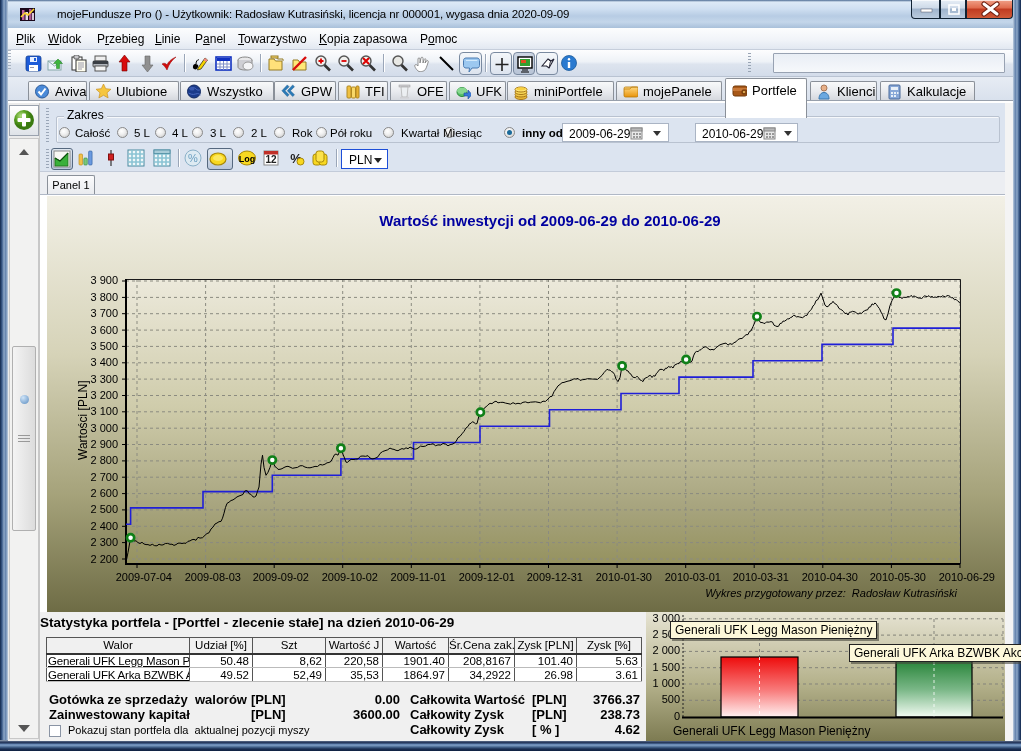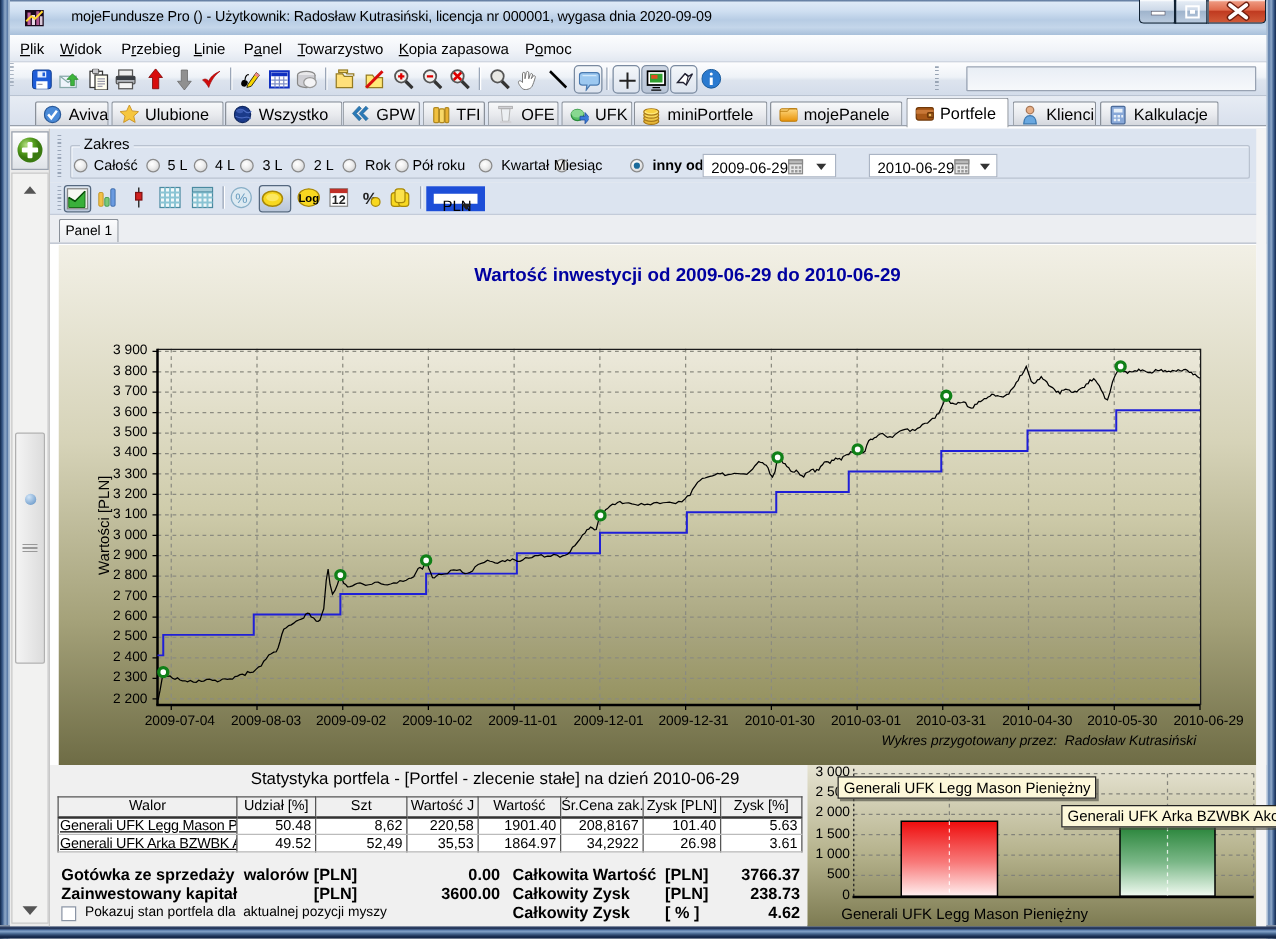--- a/index.html
+++ b/index.html
@@ -25,60 +25,60 @@
 .tsep{position:absolute;top:4px;width:1px;height:18px;background:#9aa6b8;box-shadow:1px 0 0 #fff}
 .tico{position:absolute;top:5px;width:17px;height:17px}
 .tbtn{position:absolute;top:2px;width:23px;height:23px;border:1px solid #7a8aa0;border-radius:4px;background:linear-gradient(180deg,#f4f7fa,#dce3ee)}
 .tbtn svg{position:absolute;left:3px;top:3px}
 #tb-grip{left:5px;top:3px;width:3px;height:20px;background:repeating-linear-gradient(180deg,#98a4b4 0,#98a4b4 1px,transparent 1px,transparent 3px);opacity:.8}
 
 #tabbar{left:8px;top:77px;width:1005px;height:26px;background:linear-gradient(180deg,#e7ecf4 0,#d7dfec 100%)}
 .tab{position:absolute;top:4px;height:19px;border:1px solid #8a9099;border-bottom:none;border-radius:2px 2px 0 0;background:linear-gradient(180deg,#f8f9fa 0,#e8eaee 55%,#d5d8de 100%);font-size:13px;color:#000;padding:2px 7px 0 26px;white-space:nowrap}
 .tab svg{position:absolute;left:6px;top:2px}
 #tabline{left:8px;top:100px;width:1005px;height:3px;background:#fff;border-top:1px solid #98a0ac}
-.tab.act{top:1px;height:24px;background:#fff;z-index:5;padding-top:4px}
+.tab.act{top:1px;height:40px;background:#fff;z-index:5;padding-top:4px}
 .tab.act svg{top:4px}
 
 #leftcol{left:8px;top:103px;width:32px;height:638px;background:#ebebeb;border-right:1px solid #c8c8c8}
 #plusbox{left:9px;top:105px;width:30px;height:31px;background:linear-gradient(180deg,#fff,#dfe3e8);border:1px solid #9aa2ae}
 #plusbox svg{margin:3px 0 0 3px}
 #lscroll{left:9px;top:138px;width:30px;height:601px;background:#f2f2f1;border:1px solid #c8c8c8}
 .arr{position:absolute;left:8px;width:0;height:0;border-left:6px solid transparent;border-right:6px solid transparent}
 #lthumb{position:absolute;left:2px;top:207px;width:24px;height:185px;background:linear-gradient(90deg,#f4f4f4,#dcdcdc);border:1px solid #b0b0b0;border-radius:2px}
 
 #zband{left:40px;top:103px;width:973px;height:43px;background:#dce4f0}
 #zgrip{left:46px;top:108px;width:3px;height:34px;background:repeating-linear-gradient(180deg,#9aa6b8 0,#9aa6b8 1px,transparent 1px,transparent 3px)}
 #zbox{left:56px;top:116px;width:944px;height:27px;border:1px solid #b9c2d0;border-radius:2px;box-shadow:inset 1px 1px 0 #f6f8fb}
 #zlabel{left:64px;top:109px;font-size:12px;line-height:13px;background:#dce4f0;padding:0 3px}
 .radio{position:absolute;top:127px;width:11px;height:11px;border-radius:50%;background:radial-gradient(circle at 40% 35%,#fff 0,#f0f0f0 40%,#c8c8c8 100%);border:1px solid #8a8a8a}
 .rlbl{position:absolute;top:127px;font-size:11.5px;white-space:nowrap}
 .datef{position:absolute;top:123px;height:19px;background:#fff;border:1px solid #aab4c4;font-size:12px;padding:3px 0 0 6px}
 
 #cband{left:40px;top:146px;width:973px;height:26px;background:#dce4f0;border-bottom:1px solid #c3cbd9}
 #cgrip{left:46px;top:149px;width:3px;height:20px;background:repeating-linear-gradient(180deg,#9aa6b8 0,#9aa6b8 1px,transparent 1px,transparent 3px)}
 .cbtn{position:absolute;top:148px;width:22px;height:22px;border:1px solid #6a7a92;border-radius:3px;background:linear-gradient(180deg,#e8edf4,#c8d2e2)}
-#pln{left:341px;top:149px;width:47px;height:20px;background:#fff;border:6px solid #1d4ed8;font-size:12px;padding:3px 0 0 7px}
+#pln{left:341px;top:149px;width:47px;height:20px;background:#fff;border:1px solid #1d4ed8;font-size:12px;padding:3px 0 0 7px}
 #pln:after{content:"";position:absolute;right:5px;top:8px;border-left:4px solid transparent;border-right:4px solid transparent;border-top:5px solid #222}
 
 #pband{left:40px;top:172px;width:973px;height:22px;background:#eceef2}
 #ptab{left:47px;top:175px;width:48px;height:19px;border:1px solid #8a9099;border-bottom:none;border-radius:2px 2px 0 0;background:linear-gradient(180deg,#fcfcfd,#e9ebef);font-size:11px;text-align:center;padding-top:3px}
 
 #chartwrap{left:40px;top:194px;width:973px;height:418px;background:#fff;border-top:1px solid #b0b8c6}
 #chart{left:47px;top:196px;width:958px;height:416px;background:linear-gradient(180deg,#f2f0e6 0,#d6d3b8 38%,#a5a27a 72%,#6e6c45 100%)}
 #ctitle{left:24px;top:16px;width:958px;text-align:center;font-size:15px;font-weight:bold;color:#0000a0}
 #legend{left:185px;top:48px;width:592px;height:18px;background:#fff;border:2px solid #000;box-shadow:2px 2px 1px rgba(60,60,50,.6);font-size:10.7px}
 #legend .sw{position:absolute;top:3px;height:8px}
 #legend span{position:absolute;top:3px;white-space:nowrap}
 #ylab{left:29px;top:264px;font-size:12px;color:#000;transform:rotate(-90deg);transform-origin:0 0}
 .ytick{position:absolute;left:5px;width:66px;text-align:right;font-size:11px}
 .xtick{position:absolute;top:375px;width:70px;text-align:right;font-size:11px}
 #footer{left:530px;top:391px;width:380px;font-size:11px;font-style:italic;text-align:right}
 
 #stats{left:40px;top:612px;width:606px;height:129px;background:#f0f0f0;font-size:12px}
-#stitle{left:0;top:3px;width:712px;text-align:center;font-weight:normal;font-size:13.5px}
+#stitle{left:0;top:3px;width:712px;font-weight:bold;font-size:13.5px}
 #stable{left:6px;top:25px;width:595px;border-collapse:collapse;font-size:11.5px;table-layout:fixed}
 #stable th{border:1px solid #555;border-bottom:2px solid #333;font-weight:normal;height:16px;background:#f0f0f0;overflow:hidden;white-space:nowrap}
 #stable td{border-left:1px solid #555;border-right:1px solid #555;border-bottom:1px solid #bbb;background:#fff;height:14px;padding:0 3px;text-align:right;overflow:hidden;white-space:nowrap}
 #stable td.w{text-align:left;text-decoration:underline;padding:0 1px;letter-spacing:-.2px}
 .srow{position:absolute;white-space:nowrap;font-weight:bold;font-size:13px}
 .srow .val{position:absolute;text-align:right}
 #schk{left:9px;top:113px;width:12px;height:12px;background:#fff;border:1px solid #8a94a4}
 #schklbl{left:28px;top:112px;font-size:11px;white-space:nowrap}
 
 #mini{left:646px;top:612px;width:359px;height:129px;background:linear-gradient(180deg,#e6e3d2 0,#b5b28c 55%,#7d7b52 100%)}

